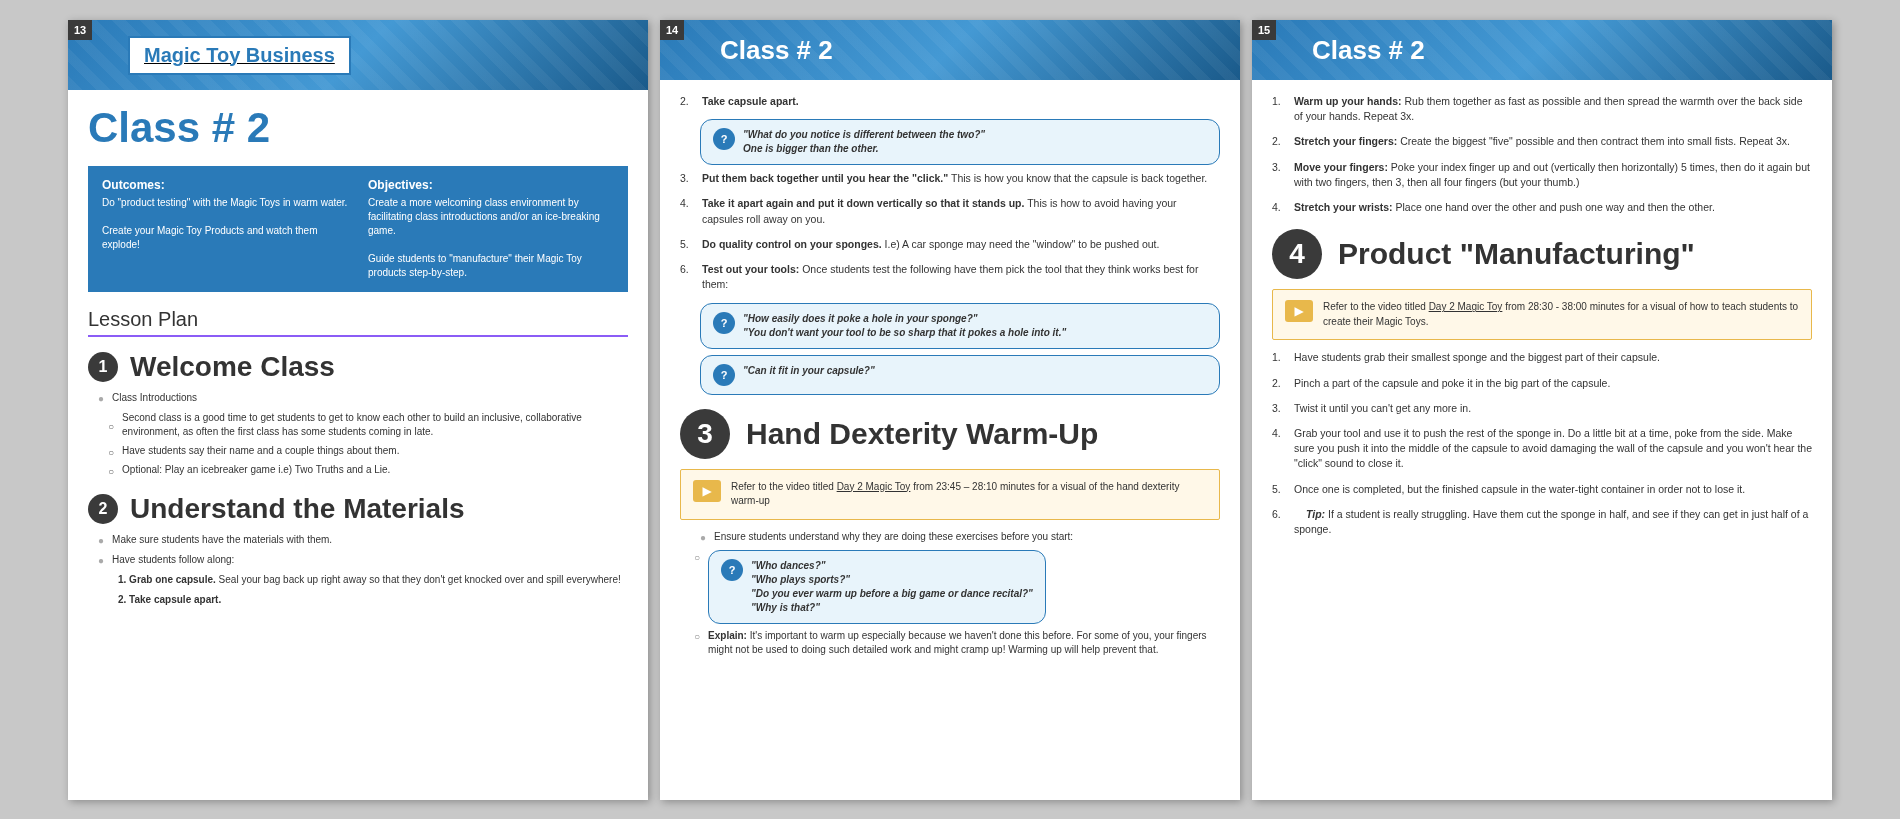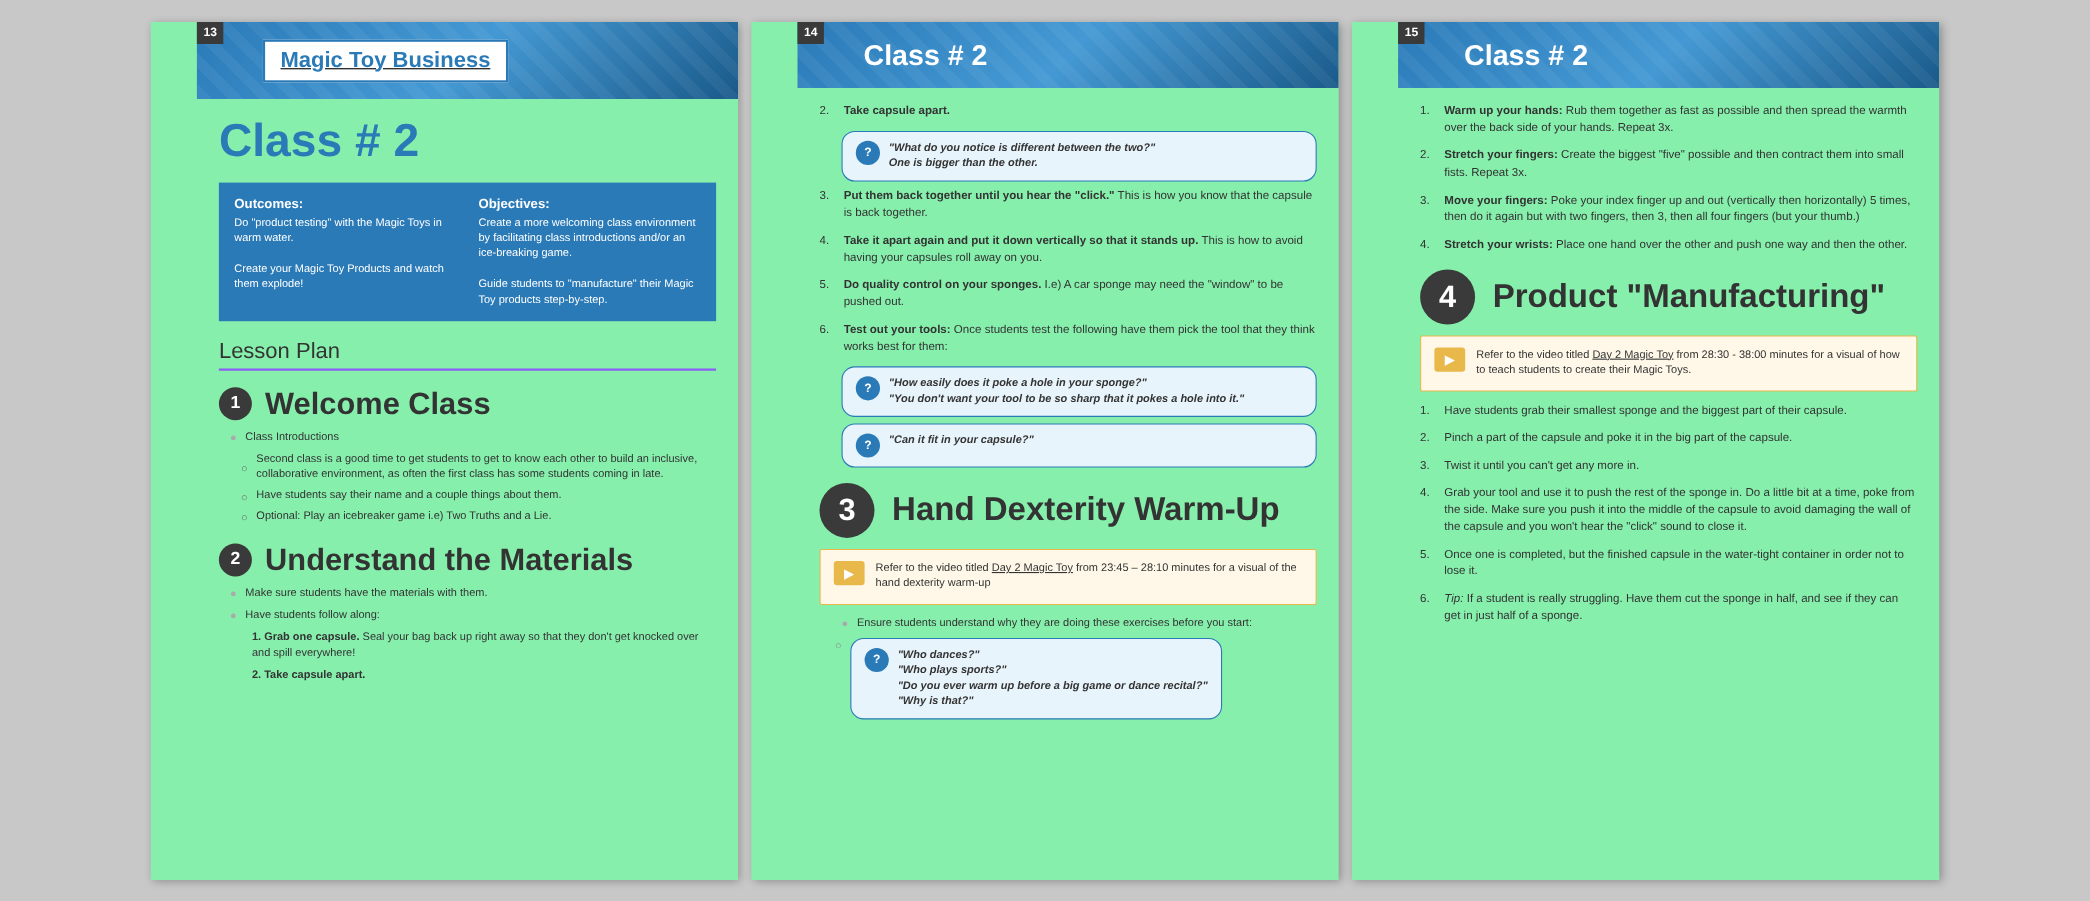--- a/index.html
+++ b/index.html
@@ -7,28 +7,27 @@
       background: #c8c8c8;
       font-family: Arial, sans-serif;
       display: flex;
       justify-content: center;
       align-items: center;
       min-height: 100vh;
       padding: 20px;
       gap: 12px;
     }
     .page {
-      background: #86efac;
-      width: 534px;
+      background: #ffffff;
+      width: 580px;
       min-height: 780px;
       position: relative;
       box-shadow: 2px 2px 8px rgba(0,0,0,0.3);
       overflow: hidden;
       flex-shrink: 0;
-      padding-left: 42px;
     }
     .page-header {
       display: flex;
       align-items: stretch;
       height: 60px;
       position: relative;
     }
     .page-number {
       background: #3a3a3a;
       color: #fff;
@@ -198,21 +197,22 @@
       font-weight: normal;
       flex-shrink: 0;
       min-width: 14px;
     }
     .main-text strong {
       font-weight: bold;
       margin-top: 44px;
     }
     .main-text em {
       font-style: italic;
-      font-weight: normal;
+      font-weight: bold;
+      margin-left: 12px;
     }
     .video-ref-box {
       background: #fff8e8;
       border: 1.5px solid #e8b84b;
       padding: 10px 12px;
       margin: 10px 0;
       display: flex;
       gap: 10px;
       align-items: flex-start;
       border-radius: 2px;
@@ -448,20 +448,23 @@
       <span class="bullet-text">Ensure students understand why they are doing these exercises before you start:</span>
     </div>
 
     <div class="sub-circle-item">
       <div class="quoted-box" style="margin:0; border-radius:12px; background:#e8f4fb; border:1.5px solid #2a7ab8; padding:8px 12px;">
         <div class="quoted-icon">?</div>
         <div class="quoted-text">"Who dances?"<br>"Who plays sports?"<br>"Do you ever warm up before a big game or dance recital?"<br>"Why is that?"</div>
       </div>
     </div>
 
+    <div class="sub-circle-item">
+      <div class="explain-label"><strong>Explain:</strong> It's important to warm up especially because we haven't done this before. For some of you, your fingers might not be used to doing such detailed work and might cramp up! Warming up will help prevent that.</div>
+    </div>
   </div>
 </div>
 
 <div class="page">
   <div class="page-header">
     <span class="page-number">15</span>
     <div class="header-banner" style="height:60px;">
       <div class="class-number-header">Class # 2</div>
     </div>
   </div>

